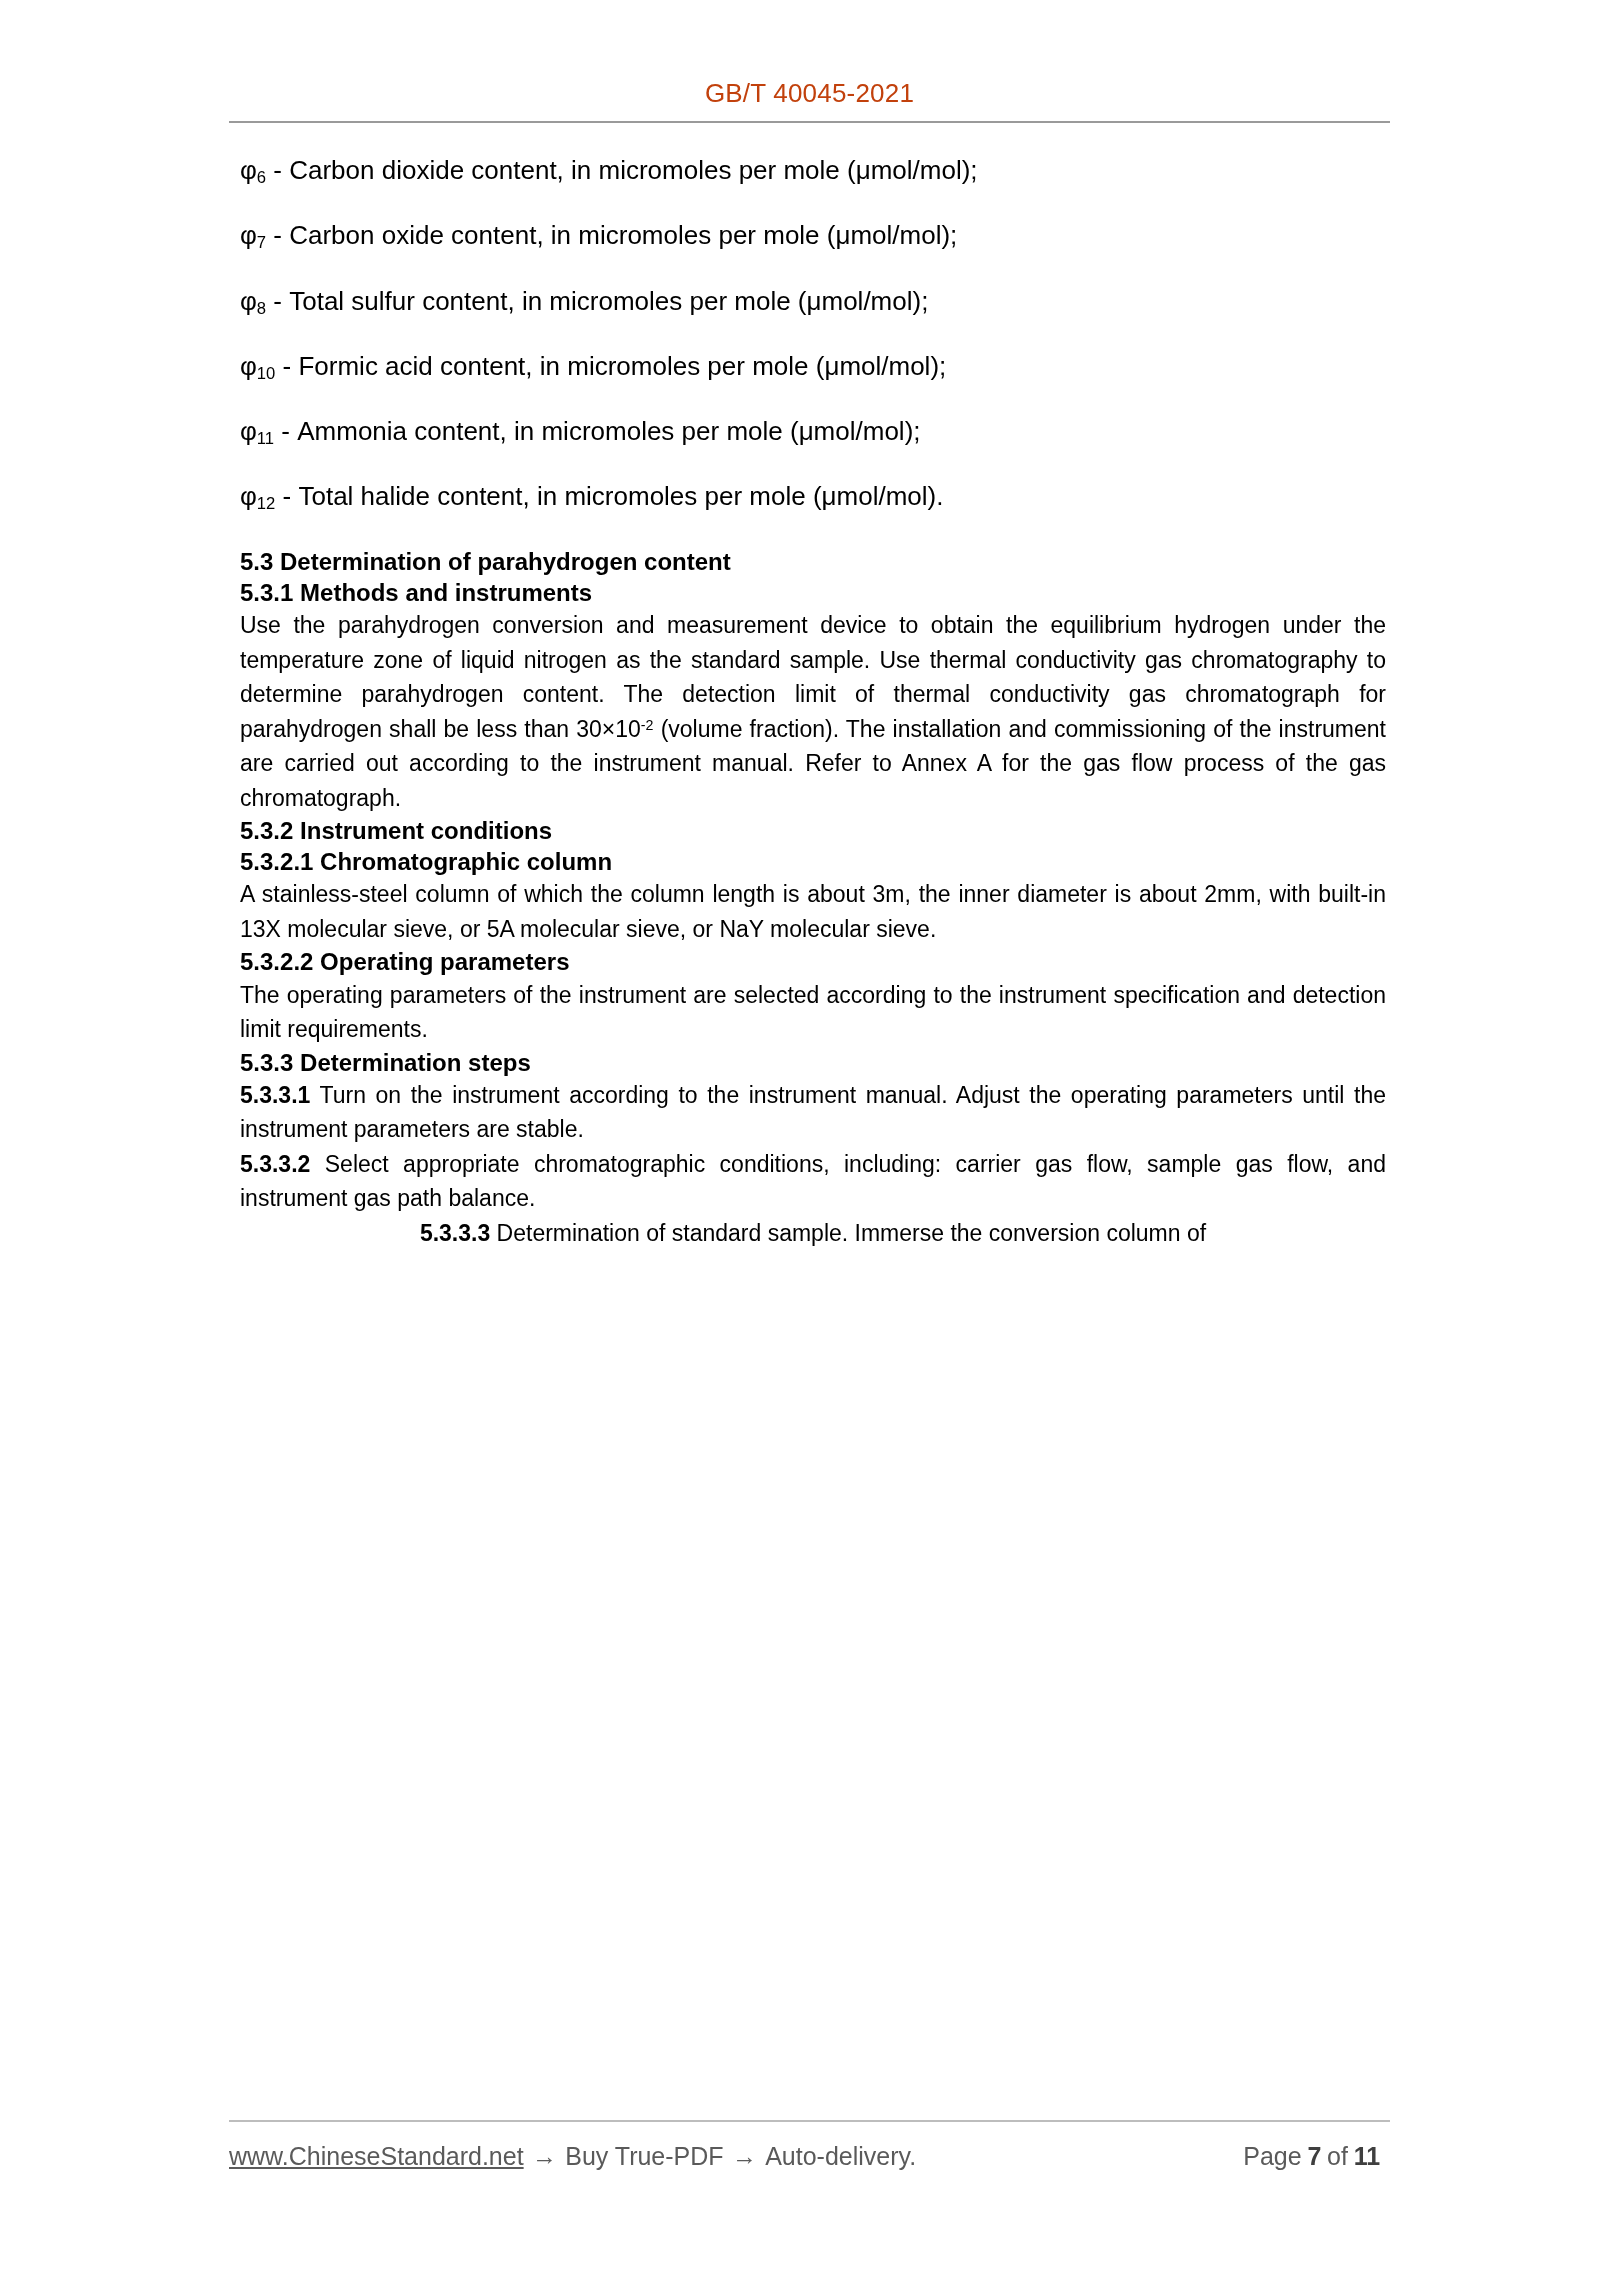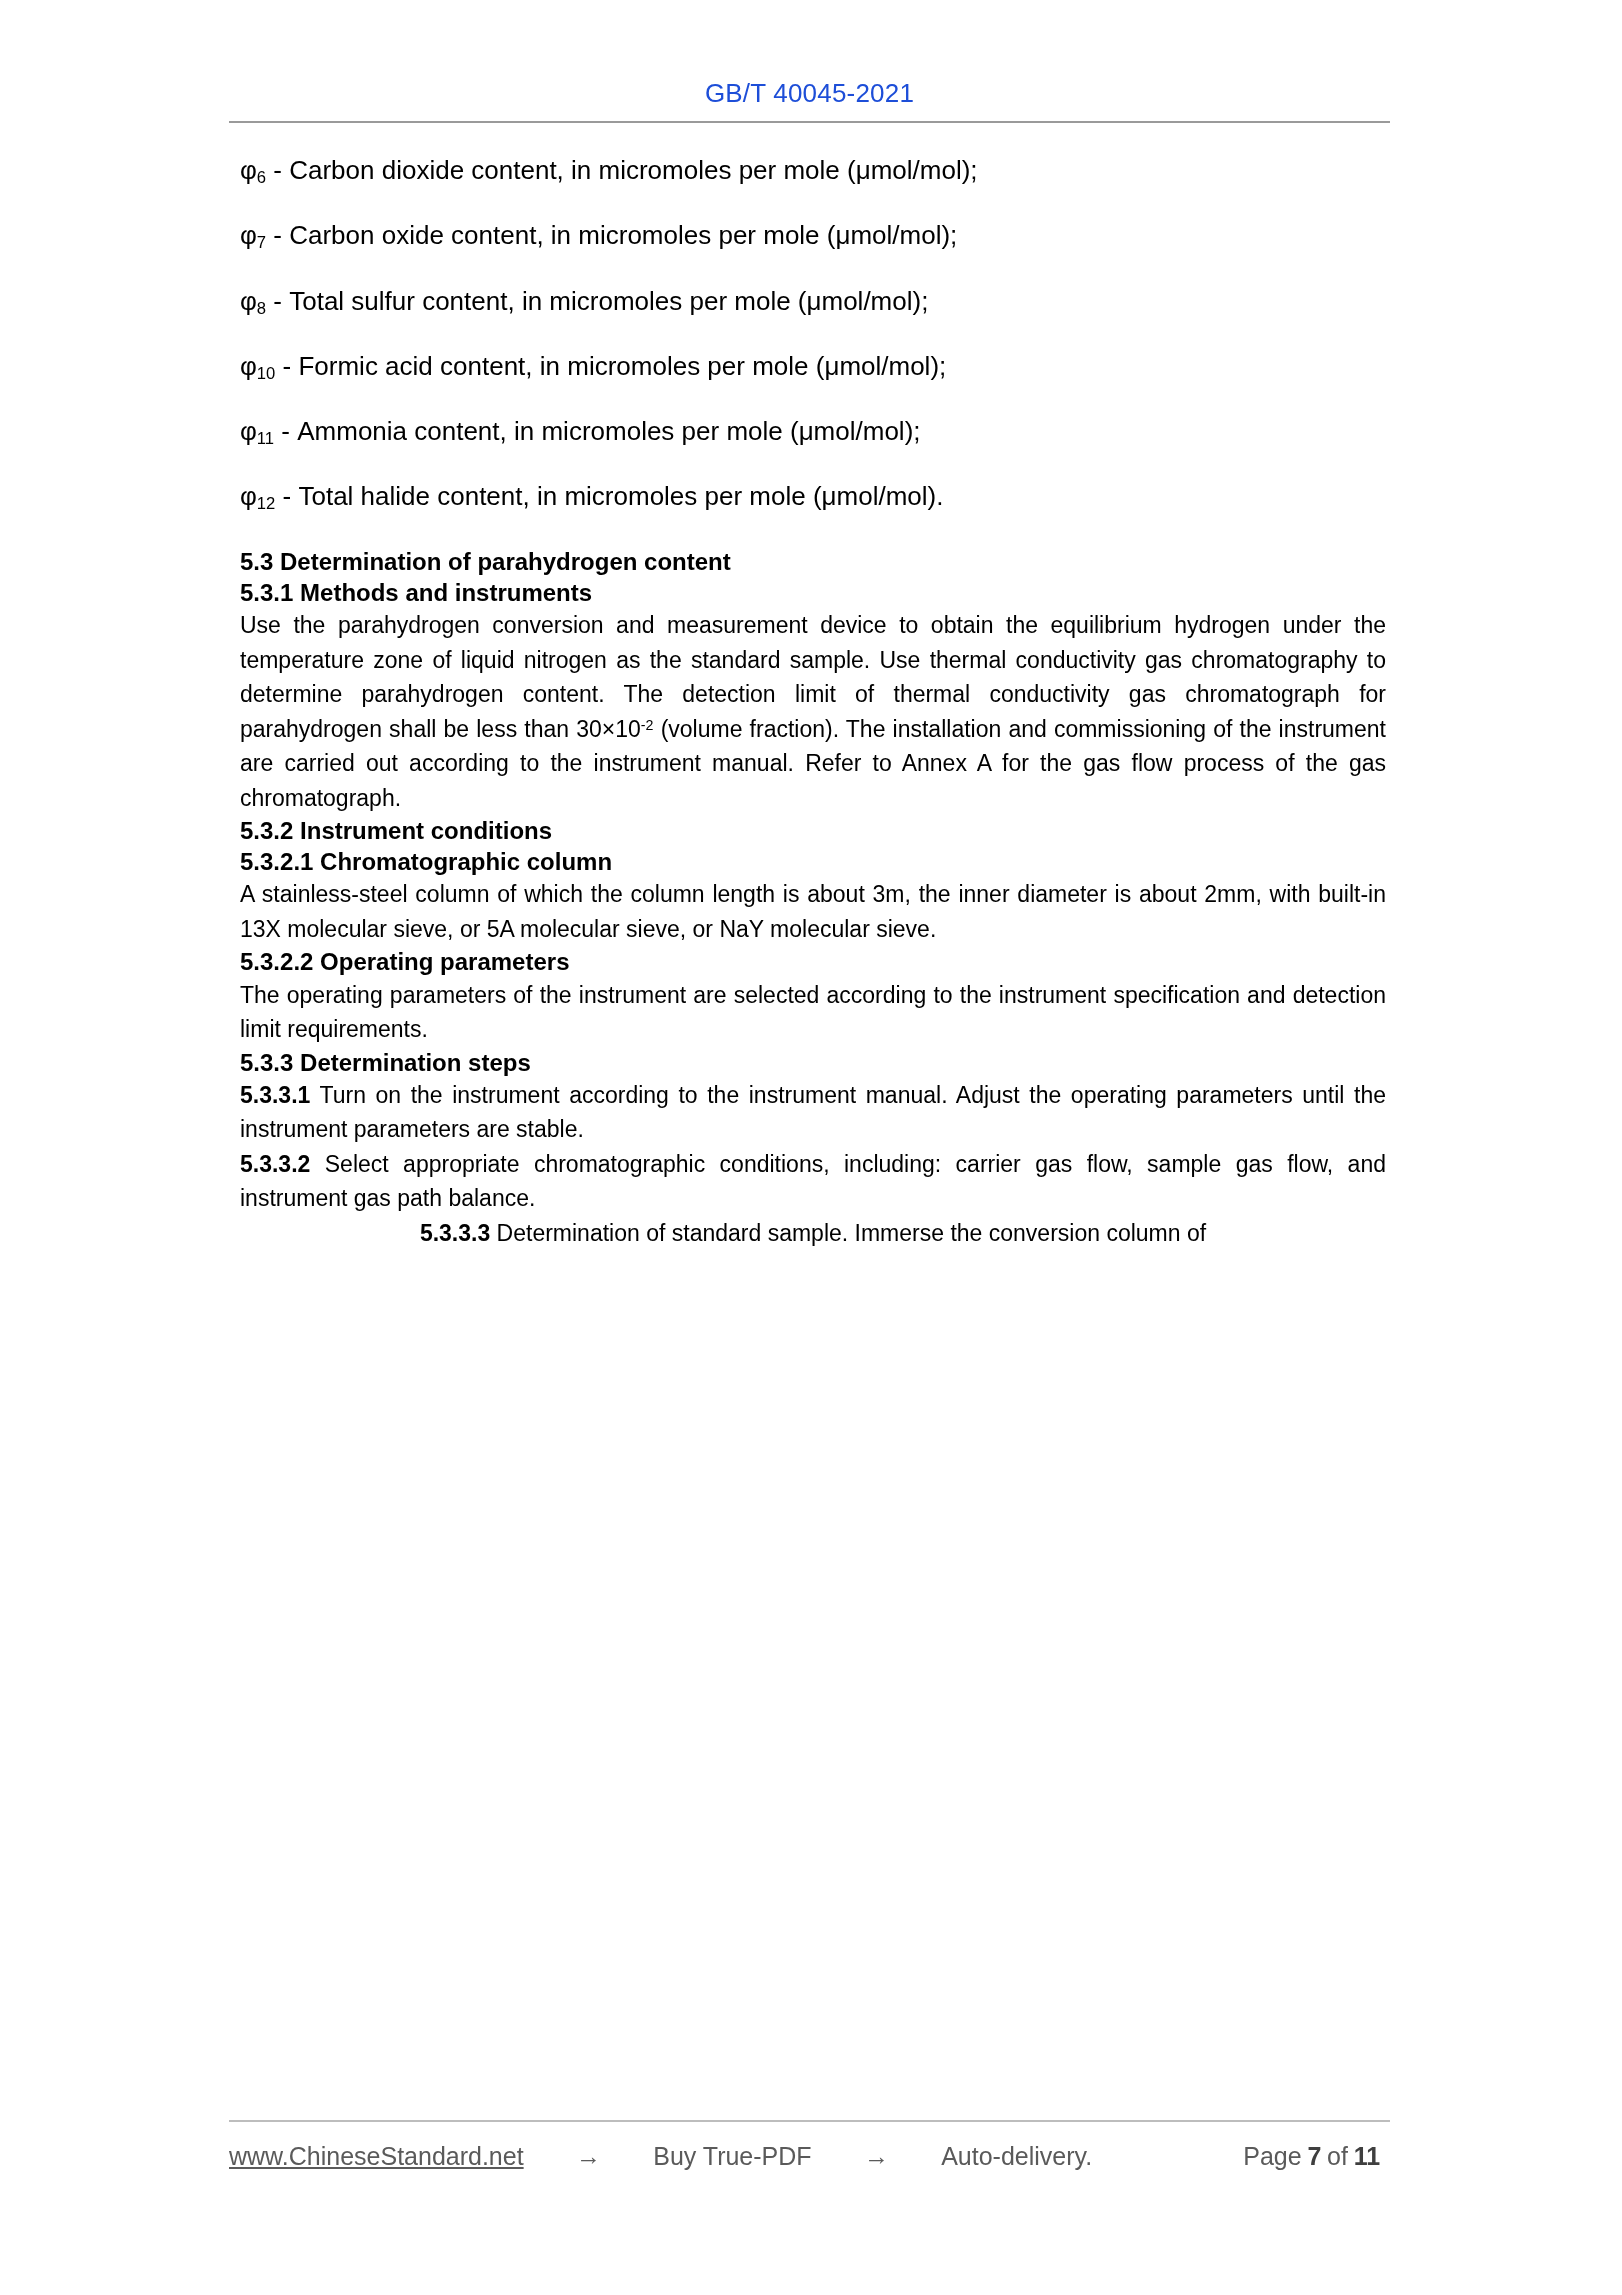--- a/index.html
+++ b/index.html
@@ -22,21 +22,21 @@
   
   .page-header {
     position: absolute;
     top: 79px;
     left: 229px;
     width: 1161px;
   }
   .header-title {
     text-align: center;
     font-size: 26px;
-    color: #1d4ed8;
+    color: #c2410c;
     letter-spacing: 0.2px;
     line-height: 1.1;
   }
   .header-rule {
     margin-top: 13.3px;
     height: 1.7px;
     background: #9a9a9a;
     width: 100%;
   }
 
@@ -110,21 +110,20 @@
     margin-top: 20px;
     display: flex;
     align-items: baseline;
     font-size: 25px;
     color: #5a5a5a;
   }
   .footer-left {
     display: flex;
     align-items: flex-end;
     white-space: nowrap;
-    gap: 44px;
   }
   .footer-link {
     text-decoration: underline;
     color: #5a5a5a;
   }
   .footer-arrow {
     margin: 0 8.3px;
     font-size: 25px;
   }
   .footer-right {

